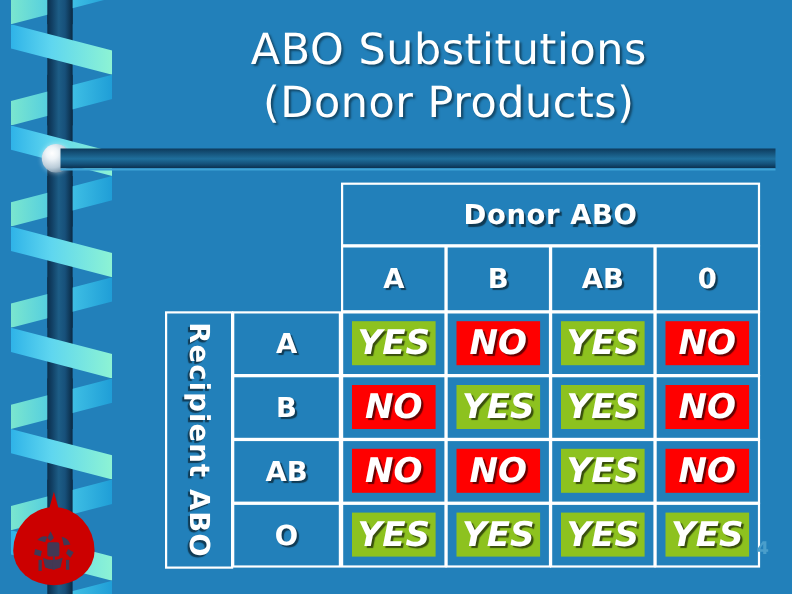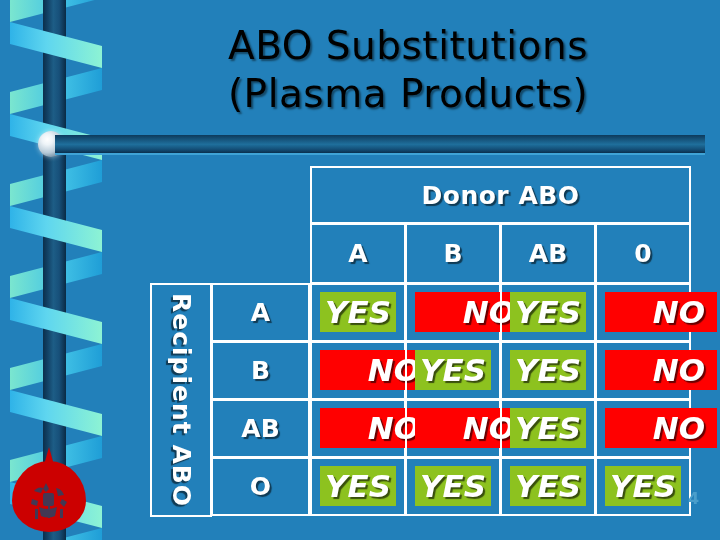--- a/index.html
+++ b/index.html
@@ -88,21 +88,21 @@
     width: 46px; height: 42px;
     opacity: 0.85;
   }
 
   
   #title {
     position: absolute;
     left: 118px; top: 22px;
     width: 580px;
     text-align: center;
-    color: #000000;
+    color: #ffffff;
     font-size: 39px;
     line-height: 48px;
     font-weight: 400;
     letter-spacing: 0.5px;
     text-shadow: 2px 2px 2px rgba(0,0,0,0.45);
     font-family: "DejaVu Sans", "Liberation Sans", sans-serif;
   }
   #title .tline { display: block; }
 
   
@@ -151,21 +151,21 @@
     display: flex;
     align-items: center;
     justify-content: center;
     font-size: 31px;
     font-weight: bold;
     font-style: italic;
     color: #ffffff;
     text-shadow: 2px 2px 1px rgba(0,0,0,0.6);
   }
   .v-yes { background: #8dc21f; }
-  .v-no  { background: #ff0000; padding-left: 36px; }
+  .v-no  { background: #ff0000; }
 
   #pagenum {
     position: absolute;
     left: 688px; top: 489px;
     font-size: 16px;
     color: #4a9ecb;
     font-weight: bold;
   }
 </style>
 </head>
@@ -214,21 +214,21 @@
         <path d="M13 28 q8 4 18 0 l-2 9 q-7 3 -14 0z"></path>
         <rect x="9" y="30" width="3" height="10"></rect>
         <rect x="34" y="30" width="3" height="9"></rect>
         <path d="M22 27 l2 0 0 12 -2 0z"></path>
       </g>
     </svg>
   </div>
 
   <div id="title">
     <span class="tline">ABO Substitutions</span>
-    <span class="tline">(Plasma Products)</span>
+    <span class="tline">(Donor Products)</span>
   </div>
 
   <div id="divider"></div>
   <div id="divider-hair"></div>
 
   <div id="matrix">
       <div class="cellbox hdr-donor" style="left: 160px; top: 0px; width: 381px; height: 58px;">Donor ABO</div>
       <div class="cellbox hdr-col" style="left: 160px; top: 57px; width: 96px; height: 61px;">A</div>
       <div class="cellbox hdr-col" style="left: 255px; top: 57px; width: 96px; height: 61px;">B</div>
       <div class="cellbox hdr-col" style="left: 350px; top: 57px; width: 96px; height: 61px;">AB</div>

